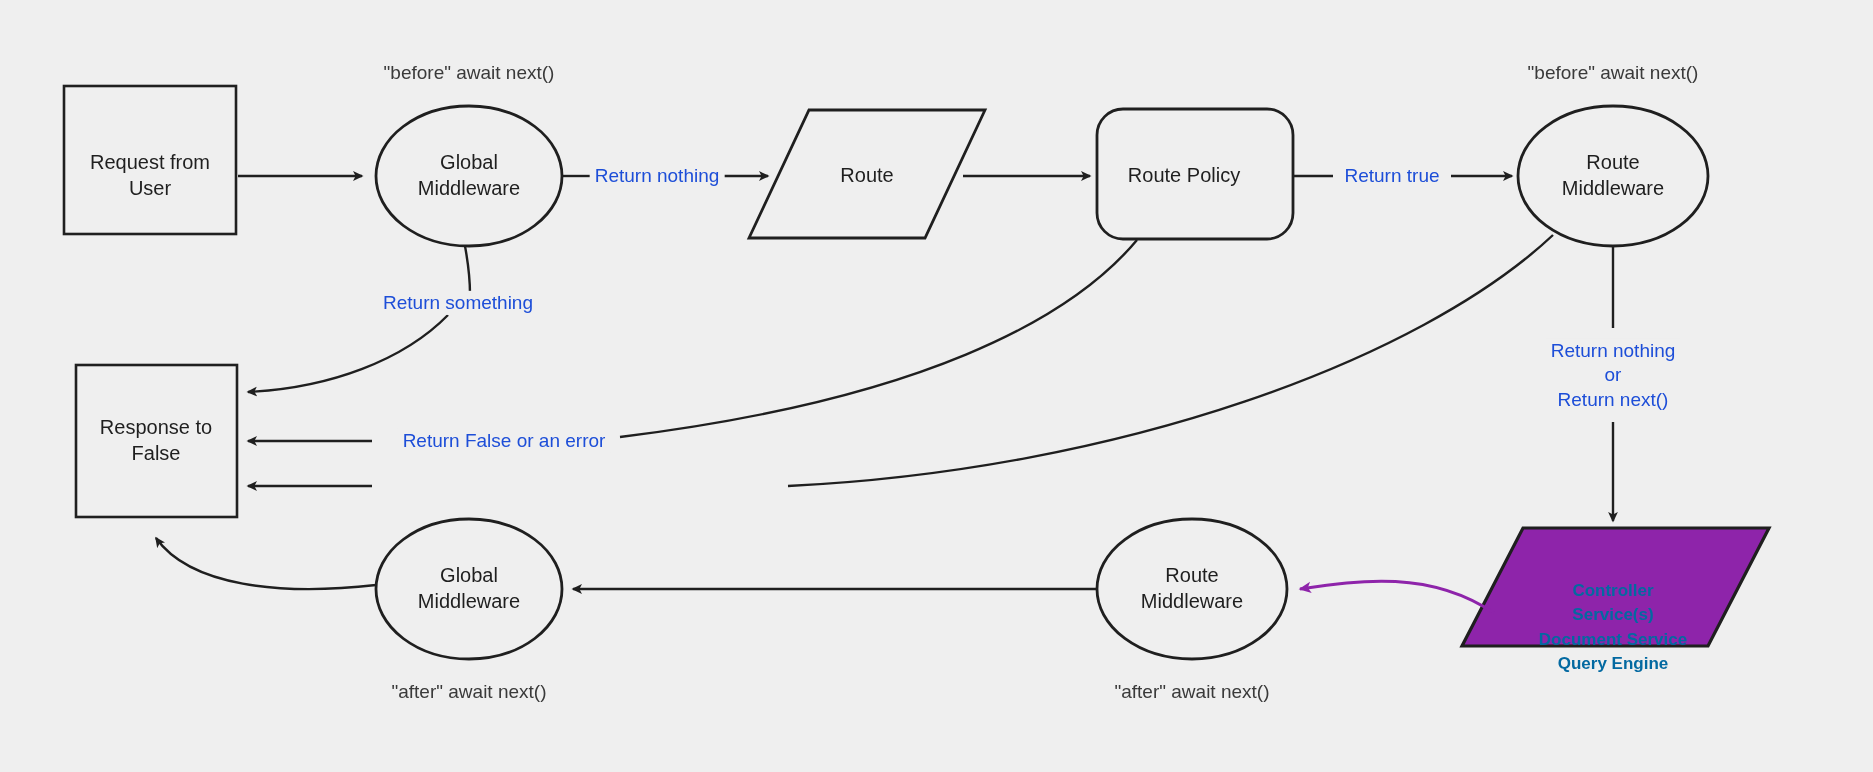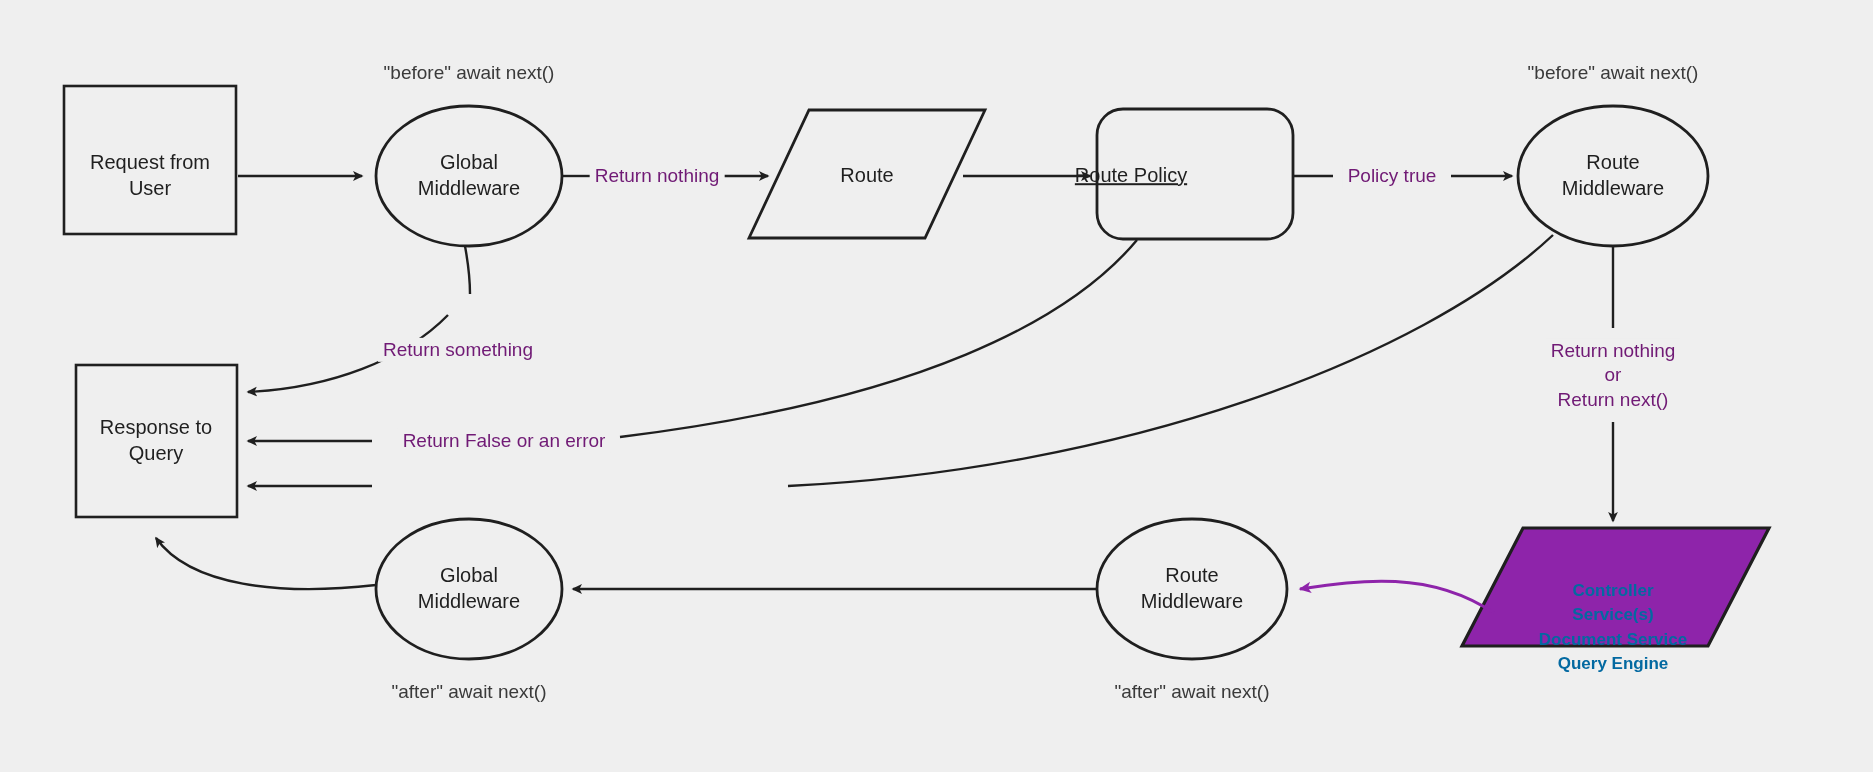--- a/index.html
+++ b/index.html
@@ -26,21 +26,21 @@
     text-align: center;
     color: #1f1f1f;
     font-size: 20px;
     line-height: 1.28;
     white-space: pre-line;
     pointer-events: none;
   }
   .edge-label {
     position: absolute;
     text-align: center;
-    color: #701a75;
+    color: #1d4ed8;
     font-size: 19px;
     line-height: 1.28;
     white-space: pre-line;
     background: #efefef;
     padding: 0 5px;
     pointer-events: none;
   }
   .annot-label {
     position: absolute;
     text-align: center;
@@ -128,44 +128,44 @@
   </svg>
 
   <div class="node-label centered" style="left:150px; top:176px; width:170px;">Request from
 User</div>
 
   <div class="node-label centered" style="left:469px; top:176px; width:180px;">Global
 Middleware</div>
 
   <div class="node-label centered" style="left:867px; top:176px; width:140px;">Route</div>
 
-  <div class="node-label centered" style="left:1131px; top:176px; width:180px;text-decoration:underline;">Route Policy</div>
+  <div class="node-label centered" style="left:1184px; top:176px; width:180px;">Route Policy</div>
 
   <div class="node-label centered" style="left:1613px; top:176px; width:180px;">Route
 Middleware</div>
 
   <div class="purple-label centered" style="left:1613px; top:587px; width:240px;">Controller
 Service(s)
 Document Service
 Query Engine</div>
 
   <div class="node-label centered" style="left:1192px; top:589px; width:180px;">Route
 Middleware</div>
 
   <div class="node-label centered" style="left:469px; top:589px; width:180px;">Global
 Middleware</div>
 
   <div class="node-label centered" style="left:156px; top:441px; width:160px;">Response to
-Query</div>
+False</div>
 
   <div class="edge-label centered" style="left:657px; top:176px;">Return nothing</div>
 
-  <div class="edge-label centered" style="left:1392px; top:176px;">Policy true</div>
+  <div class="edge-label centered" style="left:1392px; top:176px;">Return true</div>
 
-  <div class="edge-label centered" style="left:458px; top:303px;margin-top:47px;">Return something</div>
+  <div class="edge-label centered" style="left:458px; top:303px;">Return something</div>
 
   <div class="edge-label centered" style="left:496px; top:441px;margin-left:8px;">Return False or an error</div>
 
 
   <div class="edge-label centered" style="left:1613px; top:375px;">Return nothing
 or
 Return next()</div>
 
   <div class="annot-label centered" style="left:469px; top:73px;">"before" await next()</div>
 

